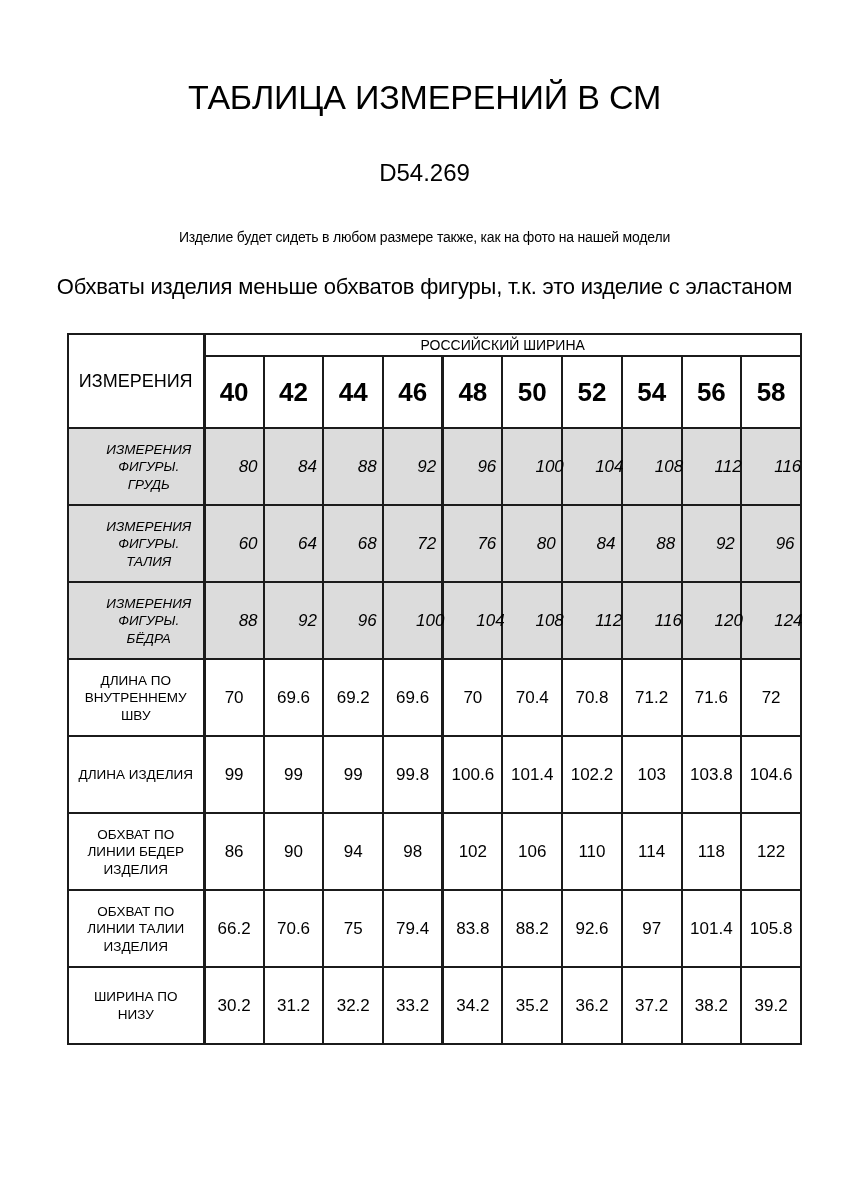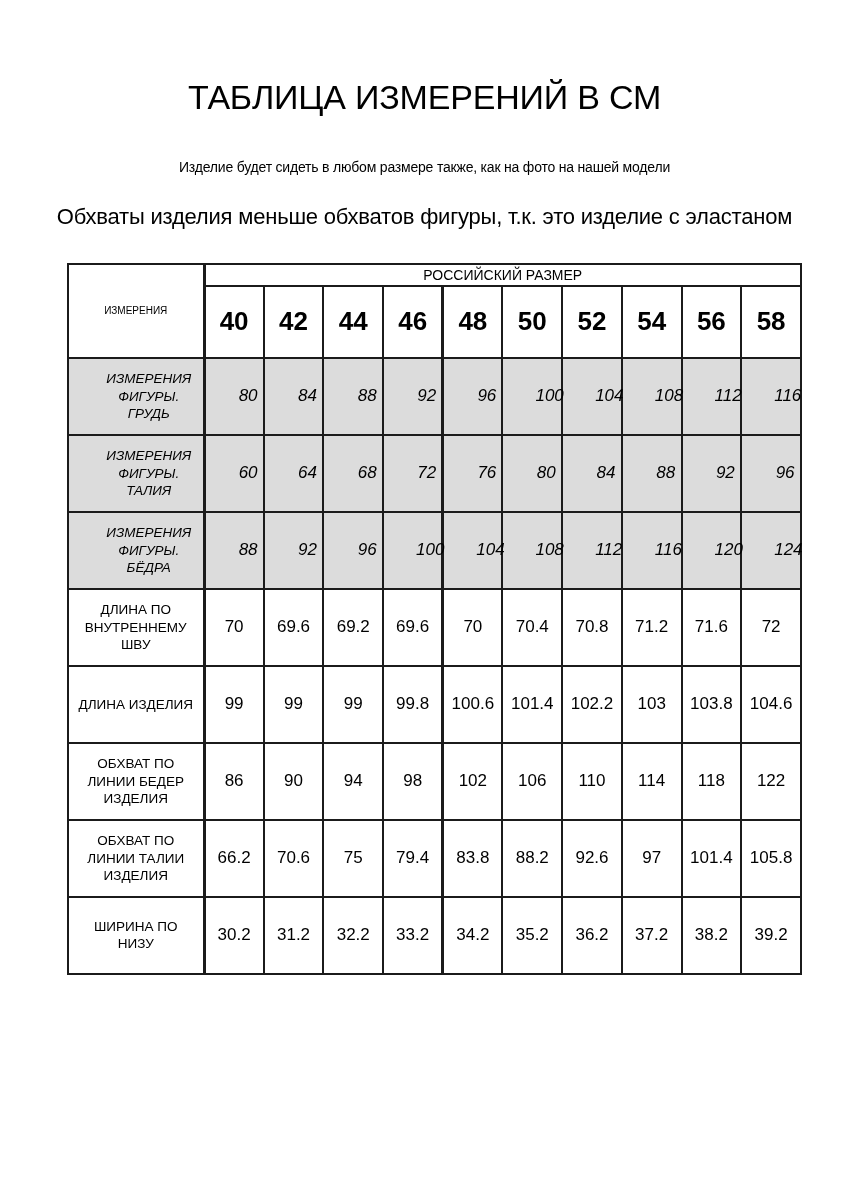--- a/index.html
+++ b/index.html
@@ -58,21 +58,21 @@
     text-align:center;
     vertical-align:middle;
     padding:0 4px;
     font-weight:400;
   }
   tr.group-row{height:22px;}
   tr.sizes-row{height:72px;}
   tbody tr{height:77px;}
 
   th.corner{
-    font-size:10px;
+    font-size:18px;
     border-right-width:3px;
   }
   th.group{font-size:14px;}
   th.size-h{
     font-size:26px;
     font-weight:700;
   }
   td.label{
     font-size:13.5px;
     line-height:1.3;
@@ -88,34 +88,35 @@
     padding-left:32px;
   }
 </style>
 </head>
 <body>
 
 <div class="page">
 
   <h1 class="title">ТАБЛИЦА ИЗМЕРЕНИЙ В СМ</h1>
 
+  <div class="article">D54.269</div>
 
   <p class="fit-note">Изделие будет сидеть в любом размере также, как на фото на нашей модели</p>
 
   <p class="elastane-note">Обхваты изделия меньше обхватов фигуры, т.к. это изделие с эластаном</p>
 
   <table class="size-table">
     <colgroup>
       <col style="width:136px">
       <col span="10">
     </colgroup>
     <thead>
       <tr class="group-row">
         <th class="corner" rowspan="2">ИЗМЕРЕНИЯ</th>
-        <th class="group" colspan="10">РОССИЙСКИЙ РАЗМЕР</th>
+        <th class="group" colspan="10">РОССИЙСКИЙ ШИРИНА</th>
       </tr>
       <tr class="sizes-row" id="size-row">
           <th class="size-h">40</th>
           <th class="size-h">42</th>
           <th class="size-h">44</th>
           <th class="size-h">46</th>
           <th class="size-h col-strong">48</th>
           <th class="size-h">50</th>
           <th class="size-h">52</th>
           <th class="size-h">54</th>

